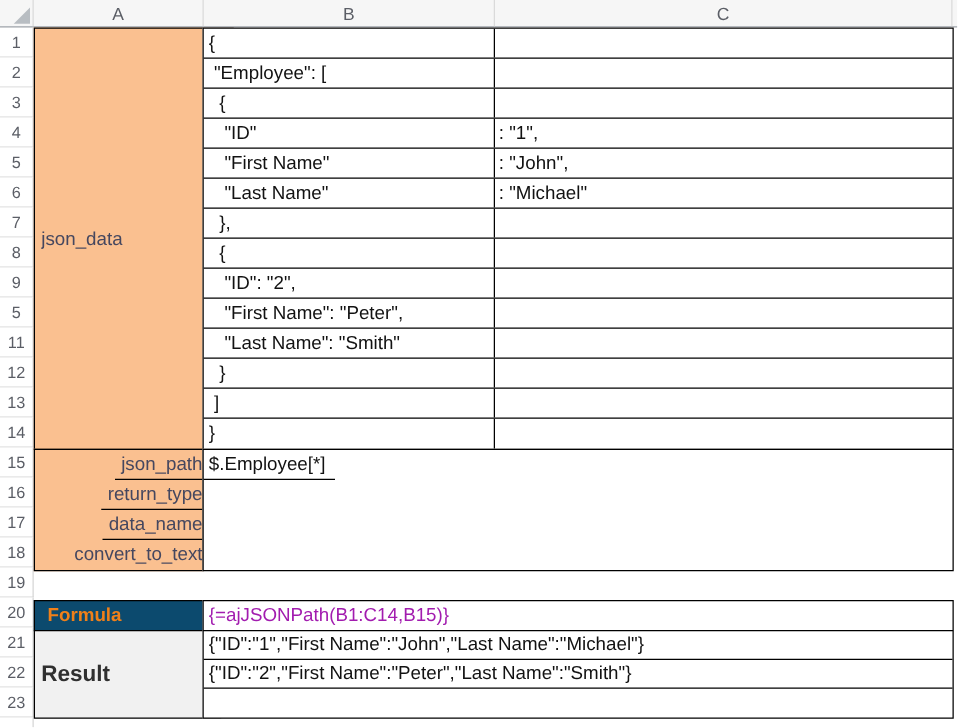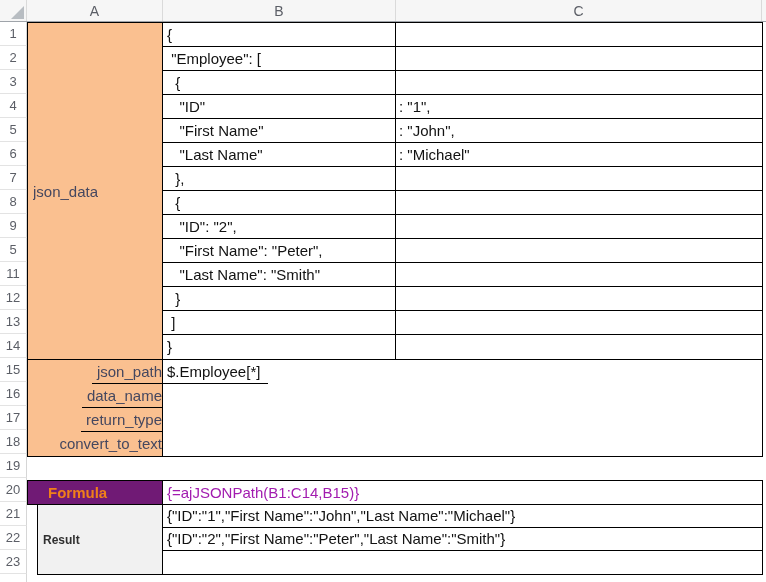--- a/index.html
+++ b/index.html
@@ -58,31 +58,31 @@
   }
   .prow:last-child{border-bottom:none;}
   .bc-params{left:162px;top:359px;width:601px;height:98px;display:flex;flex-direction:row;background:#fff;}
   .vrow{
     height:24px;box-sizing:border-box;border-bottom:1px solid #000;
     line-height:23px;padding-left:4px;color:#121212;font-size:15px;white-space:pre;overflow:hidden;
   }
   .vrow:last-child{border-bottom:none;}
   
   .a-formula{
-    left:27px;top:480px;width:160px;height:25px;background:#701a75;
-    line-height:23px;padding-left:20px;font-weight:bold;color:#F08019;font-size:15px;
+    left:27px;top:480px;width:160px;height:25px;background:#0c4a6e;
+    line-height:23px;padding-left:10px;font-weight:bold;color:#F08019;font-size:15px;
   }
   .bc-formula{
     left:162px;top:480px;width:601px;height:25px;background:#fff;
     line-height:23px;padding-left:4px;color:#a21caf;font-size:15px;white-space:pre;overflow:hidden;
   }
   
   .a-result{
     left:27px;top:504px;width:150px;height:71px;background:#F1F1F1;
-    display:flex;align-items:center;padding-left:5px;font-weight:bold;color:#303030;font-size:12px;margin-left:10px;
+    display:flex;align-items:center;padding-left:5px;font-weight:bold;color:#303030;font-size:18px;
   }
   .bc-result{left:162px;top:504px;width:601px;height:71px;display:flex;flex-direction:column;background:#fff;}
   .rrow{
     height:23px;box-sizing:border-box;border-bottom:1px solid #000;
     line-height:22px;padding-left:4px;color:#121212;font-size:15px;white-space:pre;overflow:hidden;
   }
   .rrow:last-child{border-bottom:none;flex:1;}
 </style>
 </head>
 <body>
@@ -184,22 +184,22 @@
       <div class="cc"></div>
     </div>
     <div class="jrow">
       <div class="cb">}</div>
       <div class="cc"></div>
     </div>
   </div>
 
   <div class="box a-params">
     <div class="prow">json_path</div>
+    <div class="prow">return_type</div>
     <div class="prow">data_name</div>
-    <div class="prow">return_type</div>
     <div class="prow">convert_to_text</div>
   </div>
 
   <div class="box bc-params">
     <div class="vrow">$.Employee[*]</div>
     <div class="vrow"></div>
     <div class="vrow"></div>
     <div class="vrow"></div>
   </div>
 

